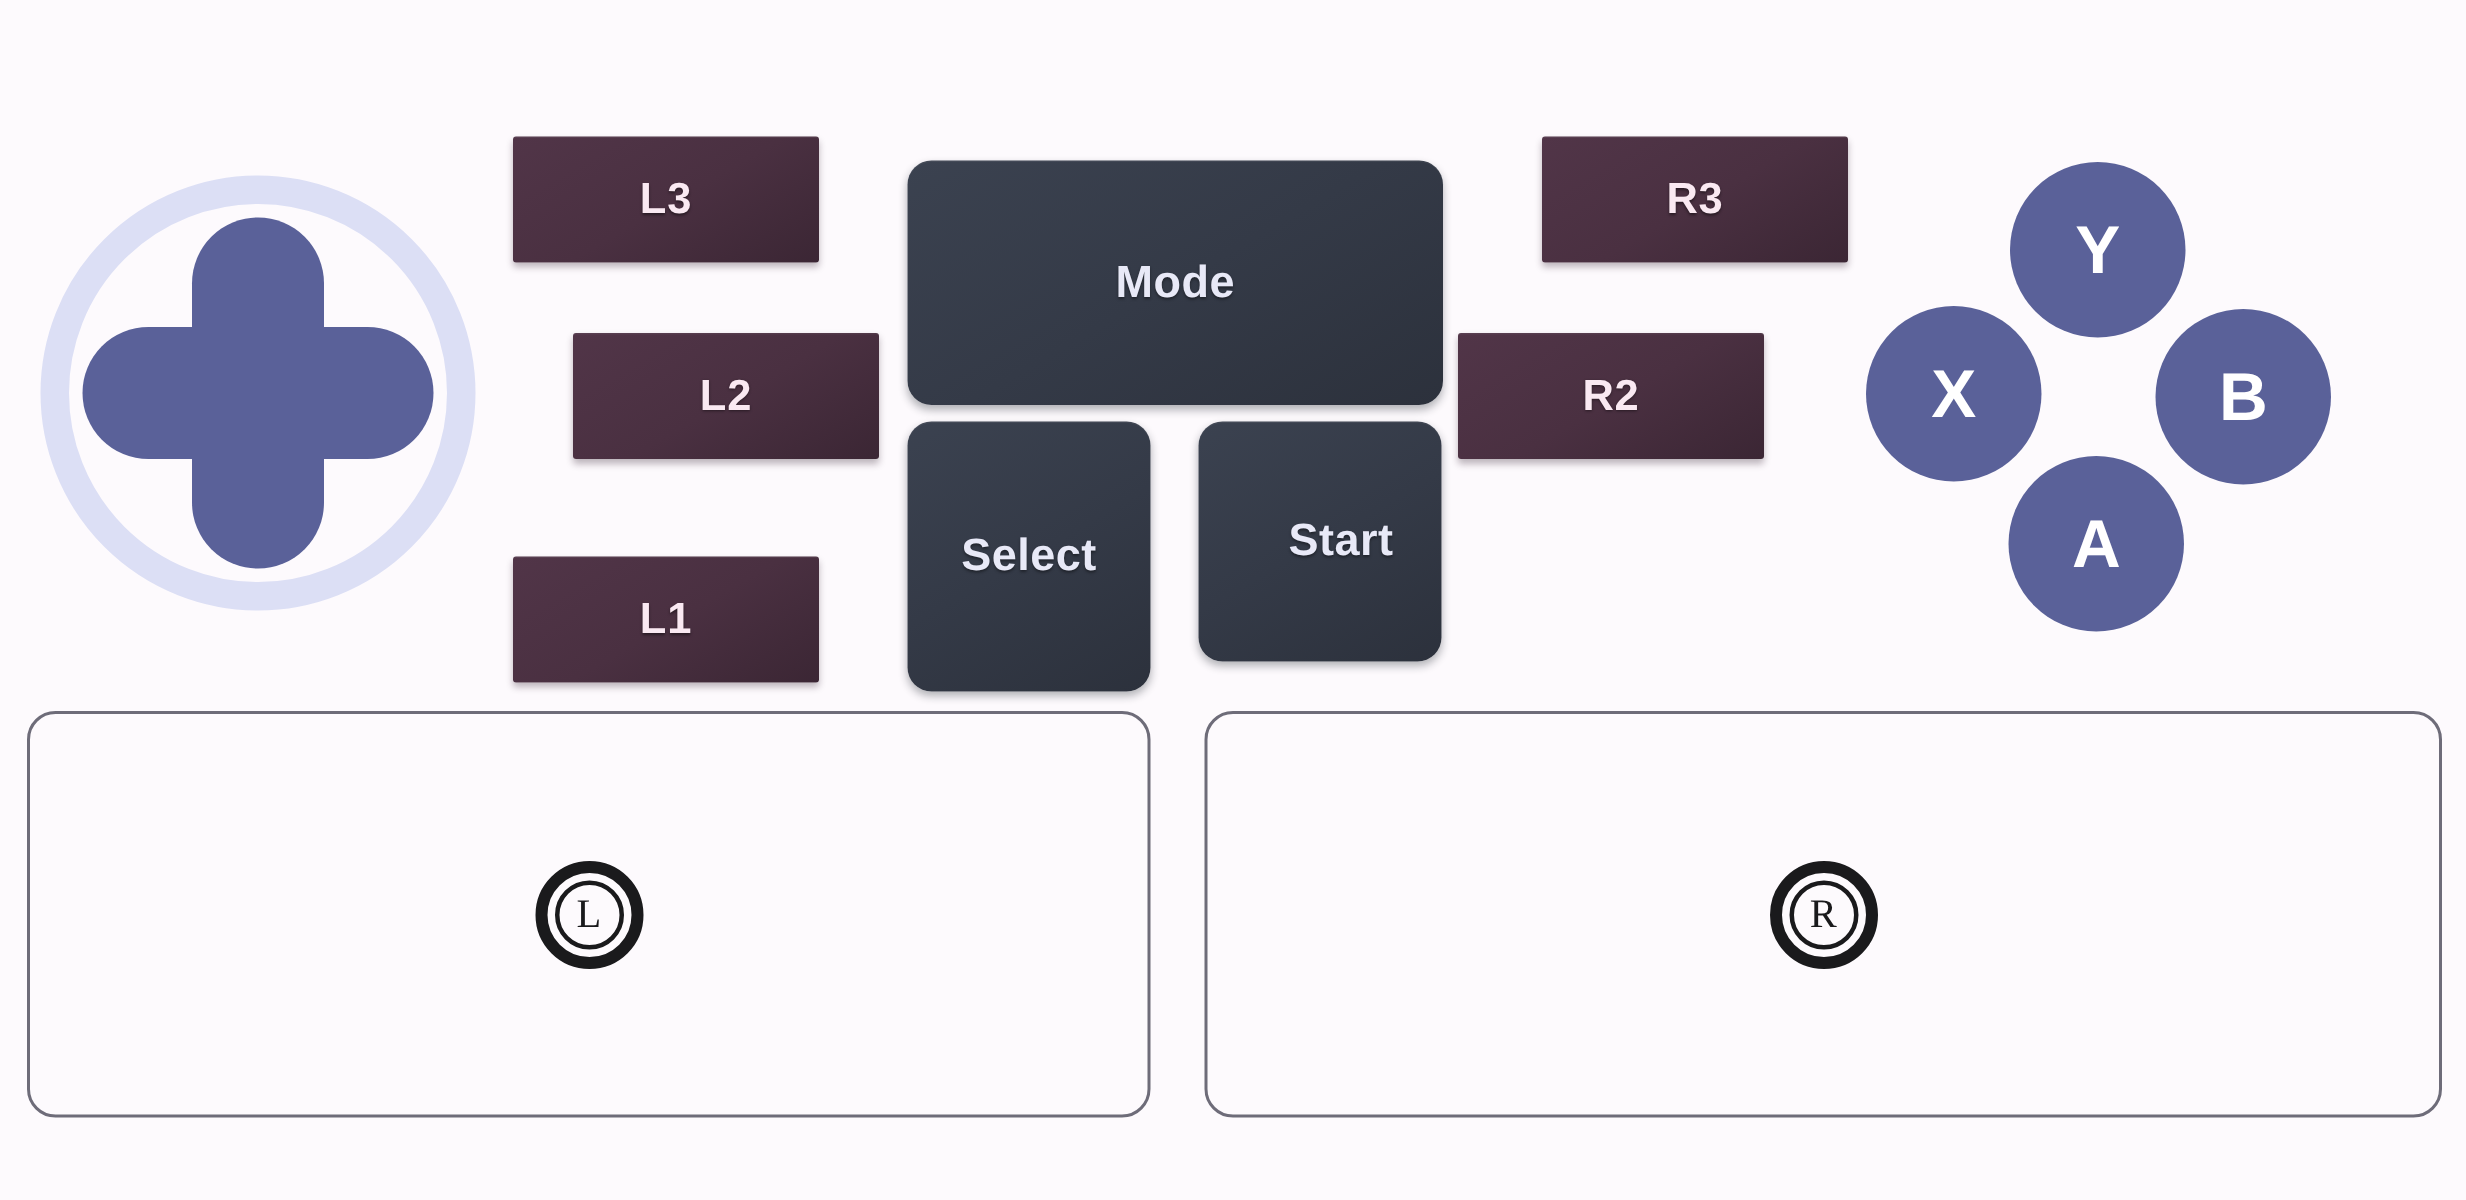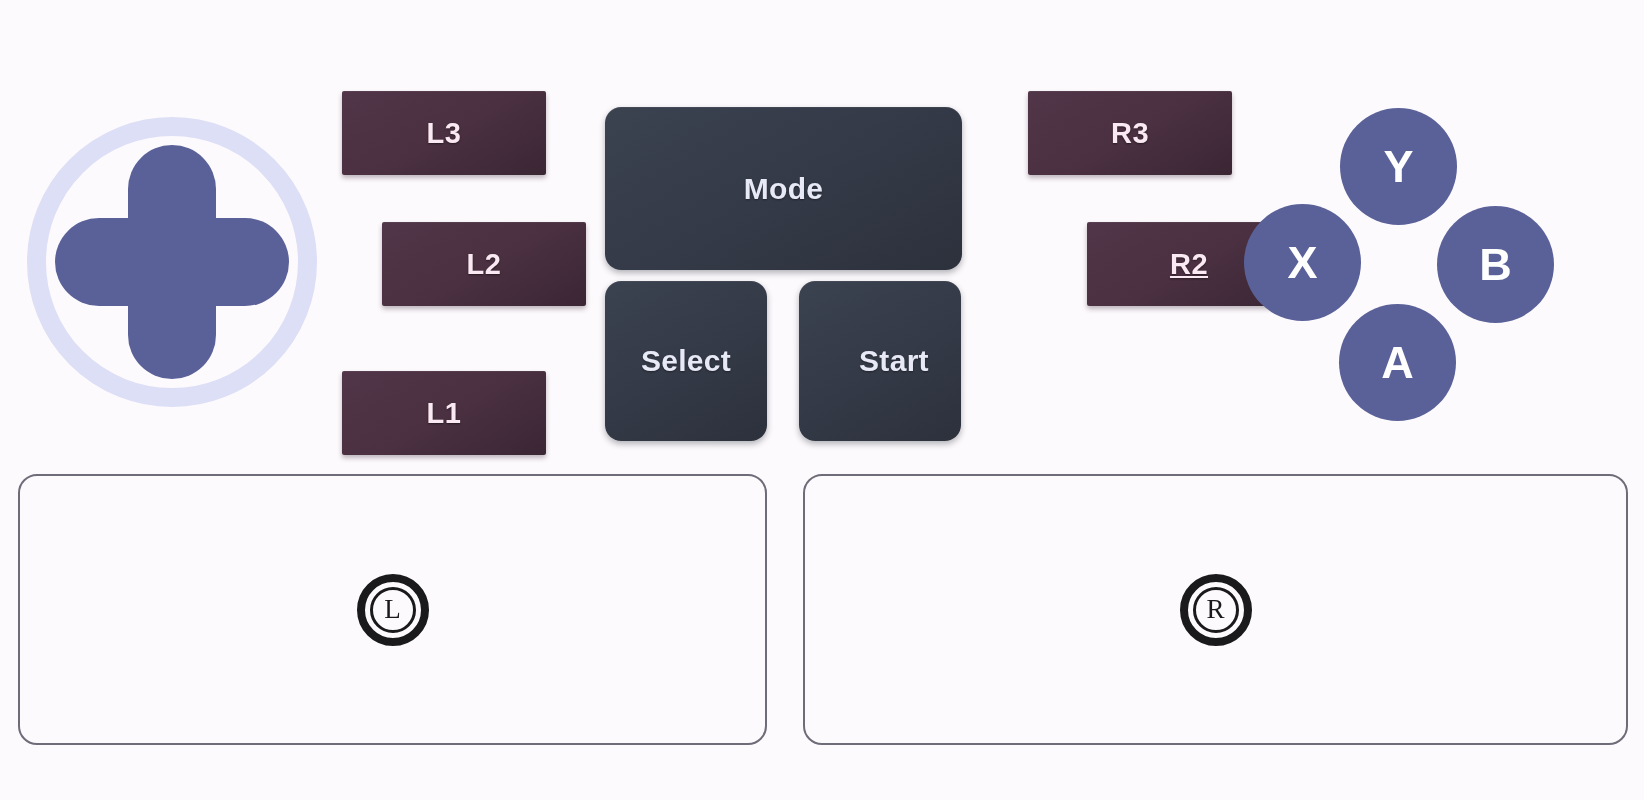--- a/index.html
+++ b/index.html
@@ -76,21 +76,21 @@
     font-size: 29px;
     font-weight: bold;
     letter-spacing: 0.5px;
     text-shadow: 0 1px 2px rgba(0,0,0,0.45);
     cursor: pointer;
   }
   #btn-l3 { left: 342px; top: 91px; }
   #btn-l2 { left: 342px; top: 222px; margin-left: 40px; }
   #btn-l1 { left: 342px; top: 351px; margin-top: 20px; }
   #btn-r3 { left: 1028px; top: 91px; align-items: center; }
-  #btn-r2 { left: 1087px; top: 222px; text-decoration: underline; }
+  #btn-r2 { left: 972px; top: 222px; }
   #btn-r1 { left: 1028px; top: 351px; }
 
   
   .center-button {
     position: absolute;
     border-radius: 16px;
     background: linear-gradient(150deg, #3B4250 0%, #343A47 50%, #2C313C 100%);
     box-shadow: 0 3px 6px rgba(20, 24, 34, 0.32),
                 inset 0 1px 0 rgba(255,255,255,0.05);
     display: flex;
@@ -107,21 +107,21 @@
     left: 605px;
     top: 84px;
     width: 357px;
     height: 163px;
     margin-top: 23px;
   }
   #btn-select {
     left: 605px;
     top: 281px;
     width: 162px;
-    height: 160px;
+    height: 180px;
   }
   #btn-start {
     left: 799px;
     top: 281px;
     width: 162px;
     height: 160px;
     padding-left: 28px;
   }
 
   

